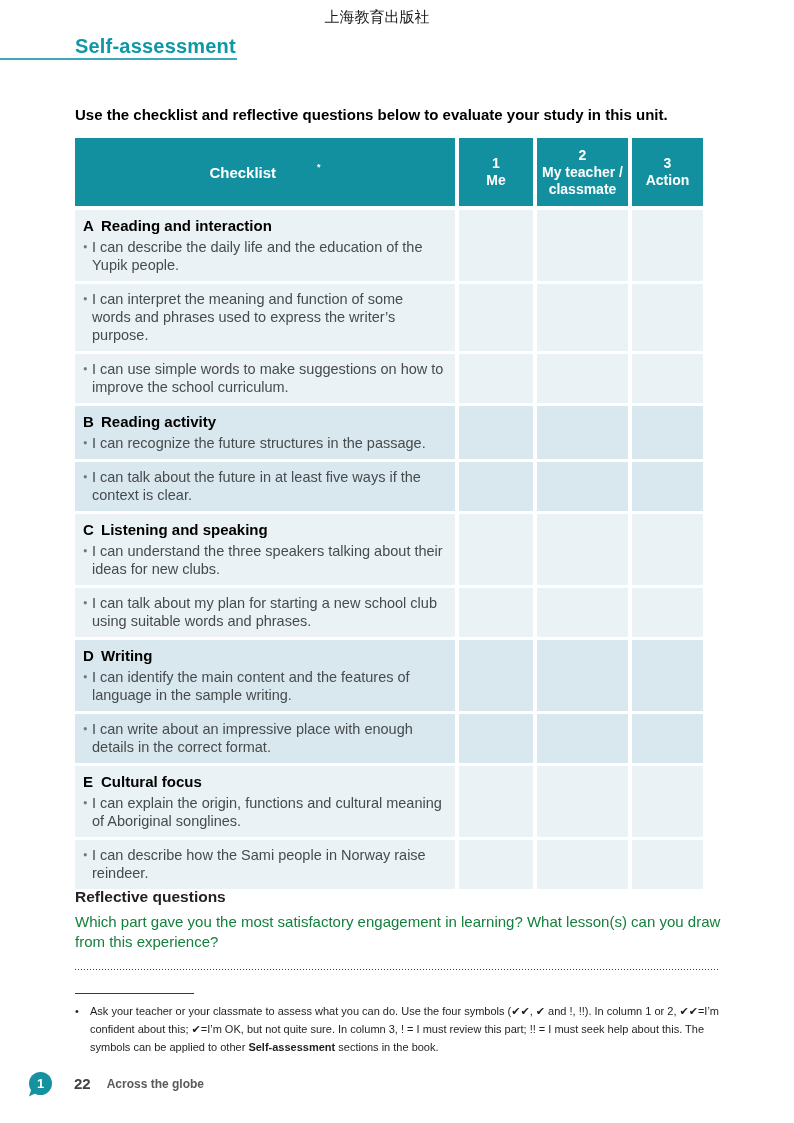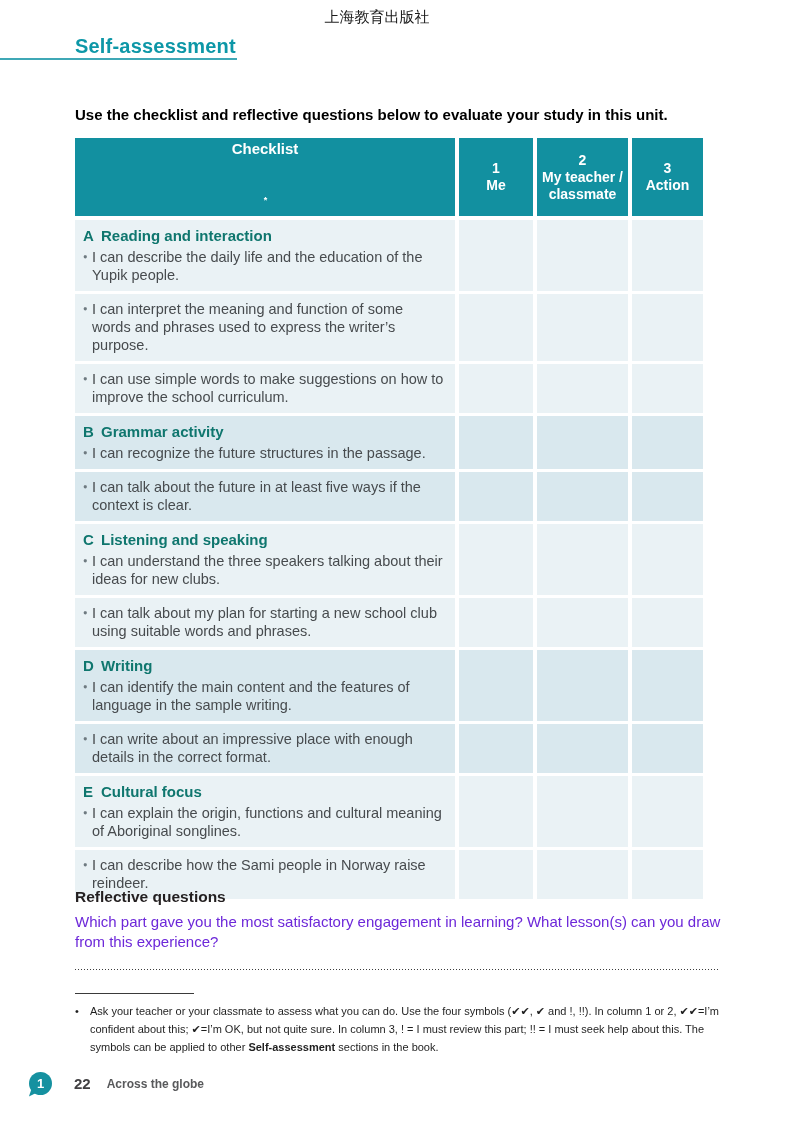--- a/index.html
+++ b/index.html
@@ -24,38 +24,38 @@
     font-size:15px; font-weight:bold; color:#000000;
   }
   .ctable { position:absolute; top:138px; left:75px; width:628px; }
   .trow { display:grid; grid-template-columns:380px 74px 91px 71px; column-gap:4px; margin-bottom:3px; }
   .thead { margin-bottom:4px; }
   .th {
     background:#1290A0; color:#ffffff; font-weight:bold;
     display:flex; flex-direction:column; align-items:center; justify-content:center;
     text-align:center; min-height:68px; font-size:14px; line-height:17px; padding:2px;
   }
-  .th.main { font-size:15px; flex-direction:column; align-items:center;gap:40px; }
+  .th.main { font-size:15px; flex-direction:row; align-items:center;gap:40px; }
   .th.main sup { font-size:9px; margin-left:1px; transform:translateY(-5px); }
   .light .cell { background:#EAF2F5; }
   .dark  .cell { background:#D9E8EE; }
   .cell.main { padding:6px 10px 7px 8px; }
-  .sec { font-size:15px; font-weight:bold; color:#0f766e; line-height:20px; }
+  .sec { font-size:15px; font-weight:bold; color:#000000; line-height:20px; }
   .sec-letter { display:inline-block; min-width:18px; }
   .item { display:flex; font-size:14.5px; color:#474B4E; line-height:18px; margin-top:2px; }
   .cell.main > .item:first-child { margin-top:0; }
   .blt { flex:none; width:9px; font-size:7.5px; line-height:18px; color:#6E7A80; }
   .itxt { max-width:352px; }
   .refl-head {
     position:absolute; top:888px; left:75px;
     font-size:15.5px; font-weight:bold; color:#231F20;
   }
   .refl-q {
     position:absolute; top:912px; left:75px; width:650px;
-    font-size:15px; color:#6d28d9; line-height:20px;
+    font-size:15px; color:#15803d; line-height:20px;
   }
   .dotted-line {
     position:absolute; top:969px; left:75px; width:644px; height:2px;
     background:repeating-linear-gradient(to right, #3c3c3c 0 1px, transparent 1px 3px);
     background-size:3px 1px; background-repeat:repeat-x; background-position:0 0;
   }
   .foot-rule { position:absolute; top:993px; left:75px; width:119px; height:1px; background:#3a3a3a; }
   .footnote {
     position:absolute; top:1002px; left:75px; width:652px; display:flex;
     font-size:11px; color:#1f1f1f; line-height:18px;
@@ -144,21 +144,21 @@
         </div>
       </div>
       <div class="cell"></div>
       <div class="cell"></div>
       <div class="cell"></div>
     </div>
 
     <div class="trow dark">
       <div class="cell main">
         <div class="sec">
-          <span class="sec-letter">B</span><span>Grammar activity</span>
+          <span class="sec-letter">B</span><span>Reading activity</span>
         </div>
         <div class="item">
           <span class="blt">●</span>
           <span class="itxt">I can recognize the future structures in the passage.</span>
         </div>
       </div>
       <div class="cell"></div>
       <div class="cell"></div>
       <div class="cell"></div>
     </div>

